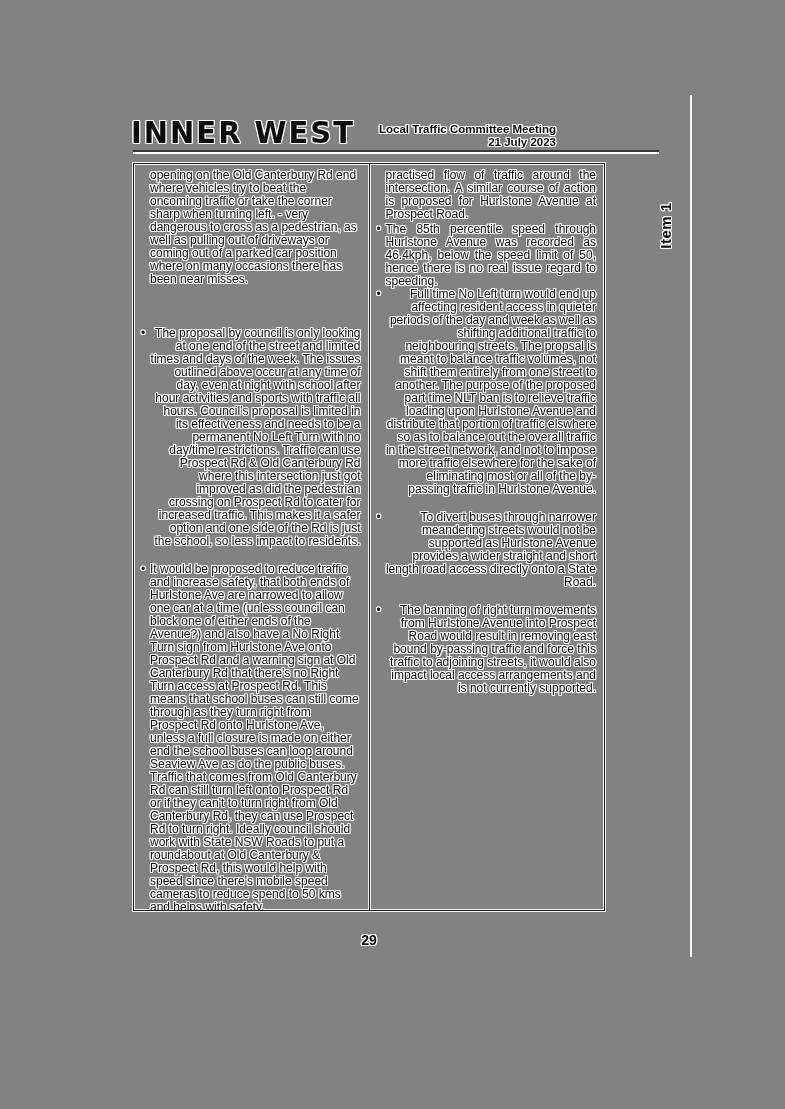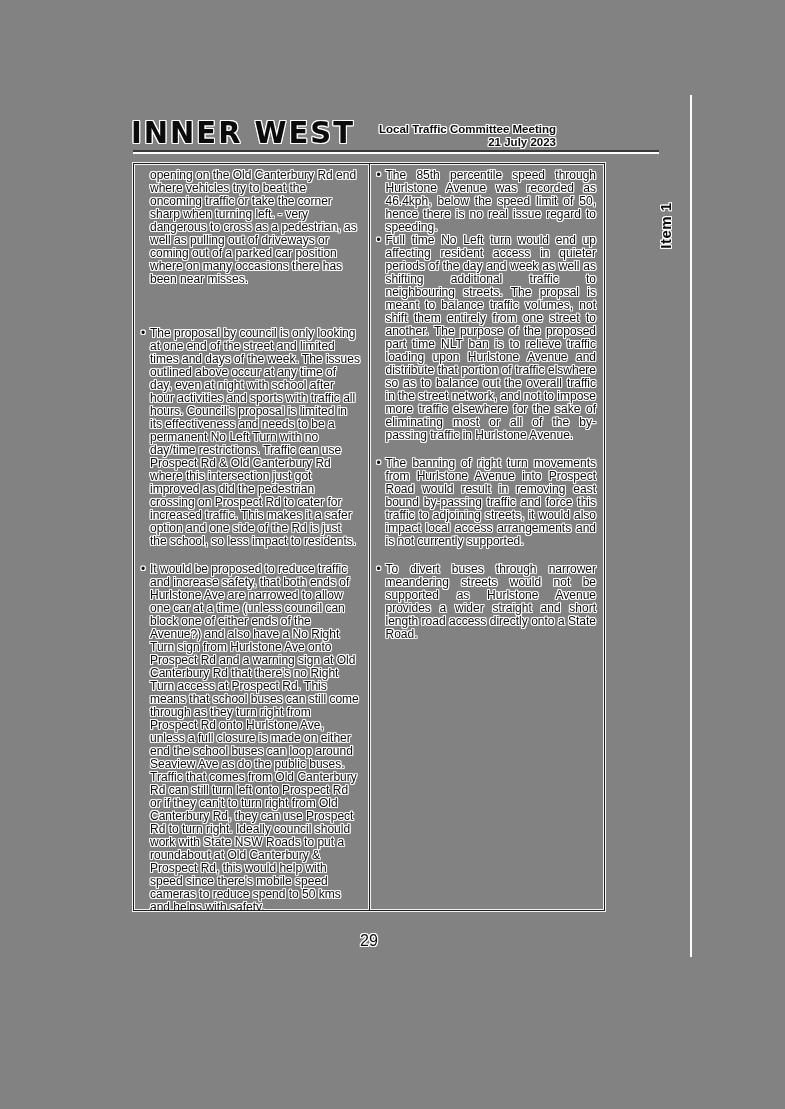--- a/index.html
+++ b/index.html
@@ -53,21 +53,21 @@
   }
   .col.right { text-align:justify; }
   .col-divider {
     flex:0 0 1px; background:#1c1c1c;
     box-shadow: -1px 0 0 #f4f4f4, 1px 0 0 #f4f4f4;
   }
   .para { margin:0; padding-left:9px; position:relative; }
   .para.bullet::before { content:"\2022"; position:absolute; left:0; }
   .mb-xl { margin-bottom:41px; }
   .mb-l  { }
-  .mb-m  { margin-bottom:15px; }
+  .mb-m  { margin-bottom:15px;text-align:right; }
   .mb-xs { margin-bottom:2px; }
 
   
   .item-tab {
     position:absolute; left:633px; top:186px;
     width:64px; height:78px;
     display:flex; align-items:center; justify-content:center;
     pointer-events:none;
   }
   .item-tab span {
@@ -76,21 +76,21 @@
     font-weight:bold; font-size:15px; letter-spacing:0.5px;
   }
   .vline {
     position:absolute; left:690px; top:95px;
     width:2px; height:862px; background:#fdfdfd;
   }
 
   
   .page-num {
     position:absolute; left:133px; top:932px; width:472px;
-    text-align:center; font-weight:normal; font-size:16px;
+    text-align:center; font-weight:bold; font-size:14px;
   }
 </style>
 </head>
 <body>
 
 <div class="canvas">
 
   <div class="logo">INNER WEST</div>
 
   <div class="header-meta">
@@ -104,24 +104,25 @@
 
     <div class="col left">
       <p class="para mb-xl">opening on the Old Canterbury Rd end where vehicles try to beat the oncoming traffic or take the corner sharp when turning left. - very dangerous to cross as a pedestrian, as well as pulling out of driveways or coming out of a parked car position where on many occasions there has been near misses.</p>
       <p class="para bullet mb-m">The proposal by council is only looking at one end of the street and limited times and days of the week. The issues outlined above occur at any time of day, even at night with school after hour activities and sports with traffic all hours. Council's proposal is limited in its effectiveness and needs to be a permanent No Left Turn with no day/time restrictions. Traffic can use Prospect Rd &amp; Old Canterbury Rd where this intersection just got improved as did the pedestrian crossing on Prospect Rd to cater for increased traffic. This makes it a safer option and one side of the Rd is just the school, so less impact to residents.</p>
       <p class="para bullet">It would be proposed to reduce traffic and increase safety, that both ends of Hurlstone Ave are narrowed to allow one car at a time (unless council can block one of either ends of the Avenue?) and also have a No Right Turn sign from Hurlstone Ave onto Prospect Rd and a warning sign at Old Canterbury Rd that there's no Right Turn access at Prospect Rd. This means that school buses can still come through as they turn right from Prospect Rd onto Hurlstone Ave, unless a full closure is made on either end the school buses can loop around Seaview Ave as do the public buses. Traffic that comes from Old Canterbury Rd can still turn left onto Prospect Rd or if they can't to turn right from Old Canterbury Rd, they can use Prospect Rd to turn right. Ideally council should work with State NSW Roads to put a roundabout at Old Canterbury &amp; Prospect Rd, this would help with speed since there's mobile speed cameras to reduce spend to 50 kms and helps with safety.</p>
     </div>
 
     <div class="col-divider"></div>
 
     <div class="col right">
+      <p class="para mb-xs">practised flow of traffic around the intersection. A similar course of action is proposed for Hurlstone Avenue at Prospect Road.</p>
       <p class="para bullet mb-l">The 85th percentile speed through Hurlstone Avenue was recorded as 46.4kph, below the speed limit of 50, hence there is no real issue regard to speeding.</p>
       <p class="para bullet mb-m">Full time No Left turn would end up affecting resident access in quieter periods of the day and week as well as shifting additional traffic to neighbouring streets. The propsal is meant to balance traffic volumes, not shift them entirely from one street to another. The purpose of the proposed part time NLT ban is to relieve traffic loading upon Hurlstone Avenue and distribute that portion of traffic elswhere so as to balance out the overall traffic in the street network, and not to impose more traffic elsewhere for the sake of eliminating most or all of the by-passing traffic in Hurlstone Avenue.</p>
+      <p class="para bullet mb-m">To divert buses through narrower meandering streets would not be supported as Hurlstone Avenue provides a wider straight and short length road access directly onto a State Road.</p>
       <p class="para bullet mb-m">The banning of right turn movements from Hurlstone Avenue into Prospect Road would result in removing east bound by-passing traffic and force this traffic to adjoining streets, it would also impact local access arrangements and is not currently supported.</p>
-      <p class="para bullet mb-m">To divert buses through narrower meandering streets would not be supported as Hurlstone Avenue provides a wider straight and short length road access directly onto a State Road.</p>
     </div>
 
   </div>
 
   <div class="item-tab">
     <span>Item 1</span>
   </div>
   <div class="vline"></div>
 
   <div class="page-num">29</div>

